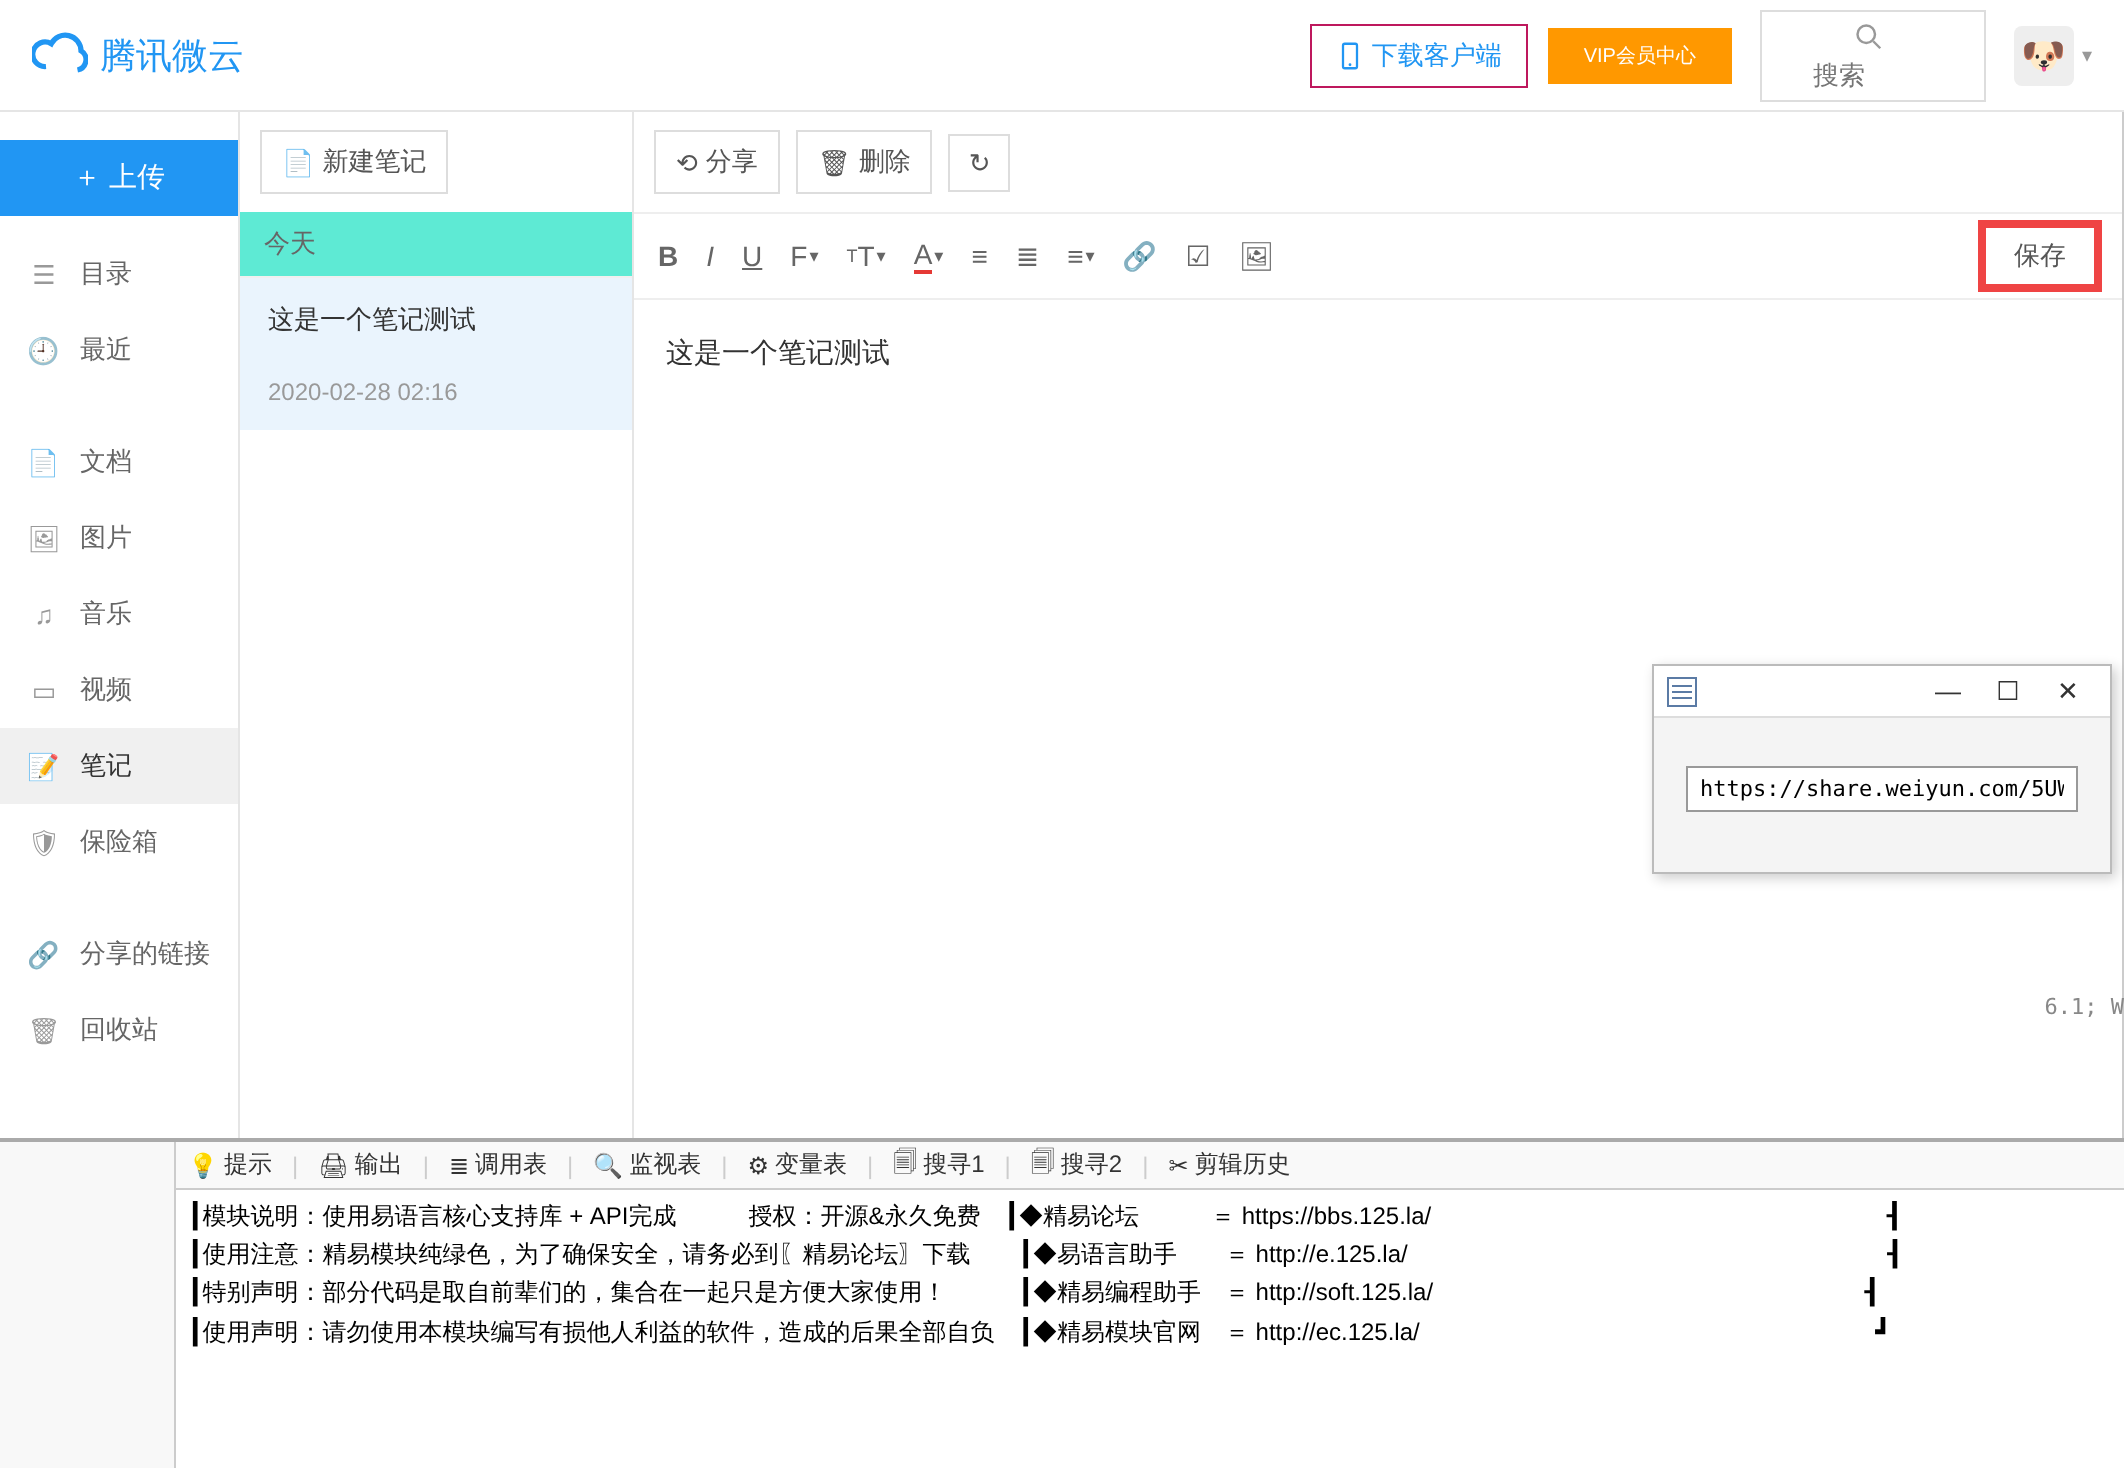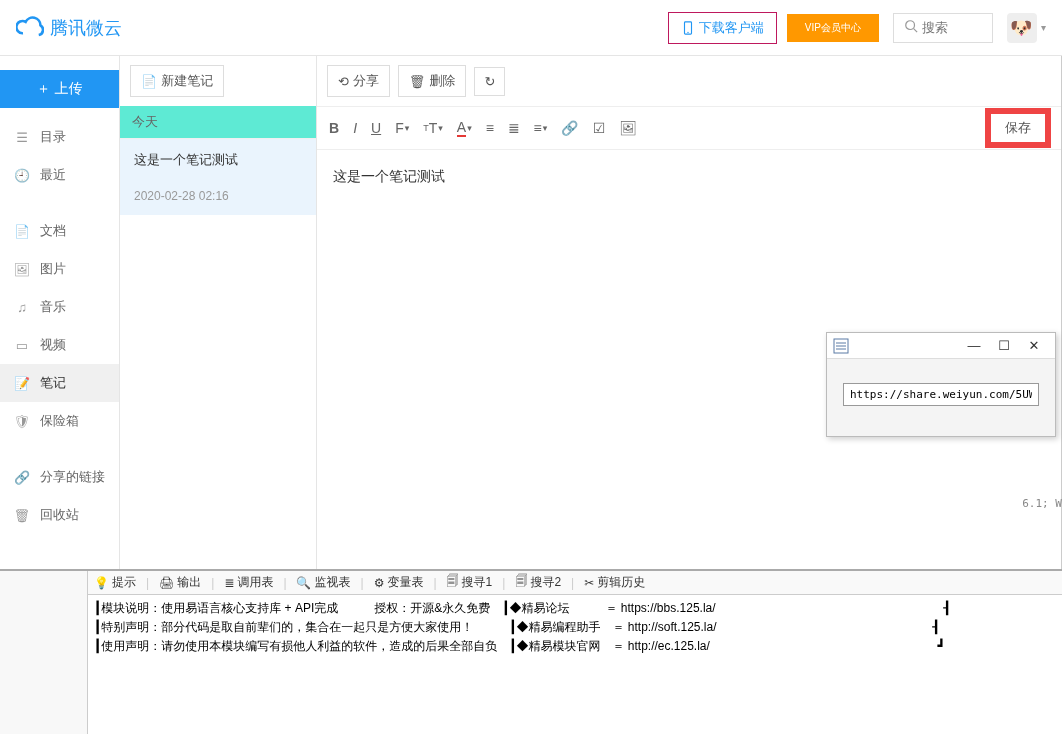--- a/index.html
+++ b/index.html
@@ -6,21 +6,21 @@
 body { background: #fff; width: 1062px; height: 734px; overflow: hidden; position: relative; }
 
 
 .header { height: 56px; display: flex; align-items: center; padding: 12px 16px; border-bottom: 1px solid #e5e5e5; }
 .logo { display: flex; align-items: center; gap: 6px; }
 .logo-icon { width: 28px; height: 28px; }
 .logo-text { font-size: 18px; color: #2196f3; font-weight: 500; }
 .header-spacer { flex: 1; }
 .btn-download { display: flex; align-items: center; gap: 4px; border: 1px solid #be185d; color: #2196f3; background: #fff; padding: 6px 12px; font-size: 13px; cursor: pointer; margin-right: 10px; }
 .btn-vip { background: #ff9800; color: #fff; border: none; padding: 7px 18px; font-size: 10px; cursor: pointer; margin-right: 14px; }
-.search-box { display: flex; align-items: center; border: 1px solid #ddd; padding: 5px 10px; width: 100px; margin-right: 14px; }
+.search-box { display: flex; align-items: center; border: 1px solid #ddd; padding: 5px 10px; width: 113px; margin-right: 14px; flex-direction: column; }
 .search-box input { border: none; outline: none; font-size: 13px; width: 60px; color: #333; }
 .search-icon { color: #999; margin-right: 4px; }
 .avatar { width: 30px; height: 30px; border-radius: 4px; background: #eee; display:flex; align-items:center; justify-content:center; font-size:18px; }
 .chevron { color: #999; margin-left: 4px; font-size: 10px; }
 
 .main-row { display: flex; height: 513px; }
 
 
 .sidebar { width: 120px; border-right: 1px solid #e5e5e5; }
 .upload-btn { background: #2196f3; color: #fff; height: 38px; margin: 14px 0 10px 0; display: flex; align-items: center; justify-content: center; font-size: 14px; cursor: pointer; gap: 4px; }
@@ -40,21 +40,21 @@
 
 
 .editor { flex: 1; display: flex; flex-direction: column; border-right: 1px solid #ccc; background:#fff; }
 .toolbar2 { height: 50px; display: flex; align-items: center; gap: 8px; padding: 0 10px; border-bottom: 0; }
 .fmt-bar { height: 44px; border-top: 1px solid #eee; border-bottom: 1px solid #eee; display: flex; align-items: center; padding: 0 12px; gap: 14px; position: relative; }
 .fmt-btn { color: #666; font-size: 14px; cursor: pointer; display: flex; align-items: center; }
 .fmt-btn.bold { font-weight: bold; }
 .fmt-btn.italic { font-style: italic; }
 .fmt-btn.underline { text-decoration: underline; }
 .fmt-sub { font-size: 9px; margin-left: 1px; }
-.save-btn { position: absolute; right: 10px; border: 6px solid #ef4444; padding: 5px 14px; font-size: 13px; color: #555; cursor: pointer; background: #fff; }
+.save-btn { position: absolute; right: 10px; border: 4px solid #ef4444; padding: 5px 14px; font-size: 13px; color: #555; cursor: pointer; background: #fff; }
 .editor-body { flex: 1; padding: 18px 16px; font-size: 14px; color: #333; }
 
 
 .dialog { position: absolute; right: 6px; top: 332px; width: 230px; background: #f4f4f4; border: 1px solid #bbb; box-shadow: 2px 2px 6px rgba(0,0,0,0.2); }
 .dialog-title { height: 26px; background: #fff; display: flex; align-items: center; padding: 0 6px; border-bottom: 1px solid #ddd; }
 .dialog-title-icon { width: 16px; height: 16px; margin-right: auto; }
 .win-btn { width: 30px; text-align: center; font-size: 13px; color: #333; cursor: pointer; }
 .dialog-body { padding: 24px 16px 30px; display: flex; flex-direction: column; align-items: center; gap: 18px; }
 .dialog-input { width: 196px; border: 1px solid #999; padding: 4px 6px; font-size: 11px; font-family: "SimSun", monospace; background: #fff; }
 .dialog-btn { width: 196px; padding: 10px 0; background: #efefef; border: 1px solid #bbb; font-size: 13px; cursor: pointer; }
@@ -265,17 +265,18 @@
           <span>搜寻2</span>
         </span>
         <span class="ide-tab-sep">|</span>
       <span class="ide-tab">
           <span>✂</span>
           <span>剪辑历史</span>
         </span>
     </div>
     <div class="ide-content">
       <div class="ide-row"><span class="ide-bracket">┃</span><span>模块说明：使用易语言核心支持库 + API完成</span>　　　<span>授权：开源&amp;永久免费</span>　<span class="ide-bracket">┃</span><span>◆精易论坛</span>　　　<span class="ide-url">＝ https://bbs.125.la/</span>　　　　　　　　　　　　　　　　　　　<span class="ide-bracket">┨</span></div>
+      <div class="ide-row"><span class="ide-bracket">┃</span><span>使用注意：精易模块纯绿色，为了确保安全，请务必到〖精易论坛〗下载</span>　　<span class="ide-bracket">┃</span><span>◆易语言助手</span>　　<span class="ide-url">＝ http://e.125.la/</span>　　　　　　　　　　　　　　　　　　　　<span class="ide-bracket">┨</span></div>
       <div class="ide-row"><span class="ide-bracket">┃</span><span>特别声明：部分代码是取自前辈们的，集合在一起只是方便大家使用！</span>　　　<span class="ide-bracket">┃</span><span>◆精易编程助手</span>　<span class="ide-url">＝ http://soft.125.la/</span>　　　　　　　　　　　　　　　　　　<span class="ide-bracket">┨</span></div>
       <div class="ide-row"><span class="ide-bracket">┃</span><span>使用声明：请勿使用本模块编写有损他人利益的软件，造成的后果全部自负</span>　<span class="ide-bracket">┃</span><span>◆精易模块官网</span>　<span class="ide-url">＝ http://ec.125.la/</span>　　　　　　　　　　　　　　　　　　　<span class="ide-bracket">┛</span></div>
     </div>
   </div>
 </div>
 
 </body></html>

